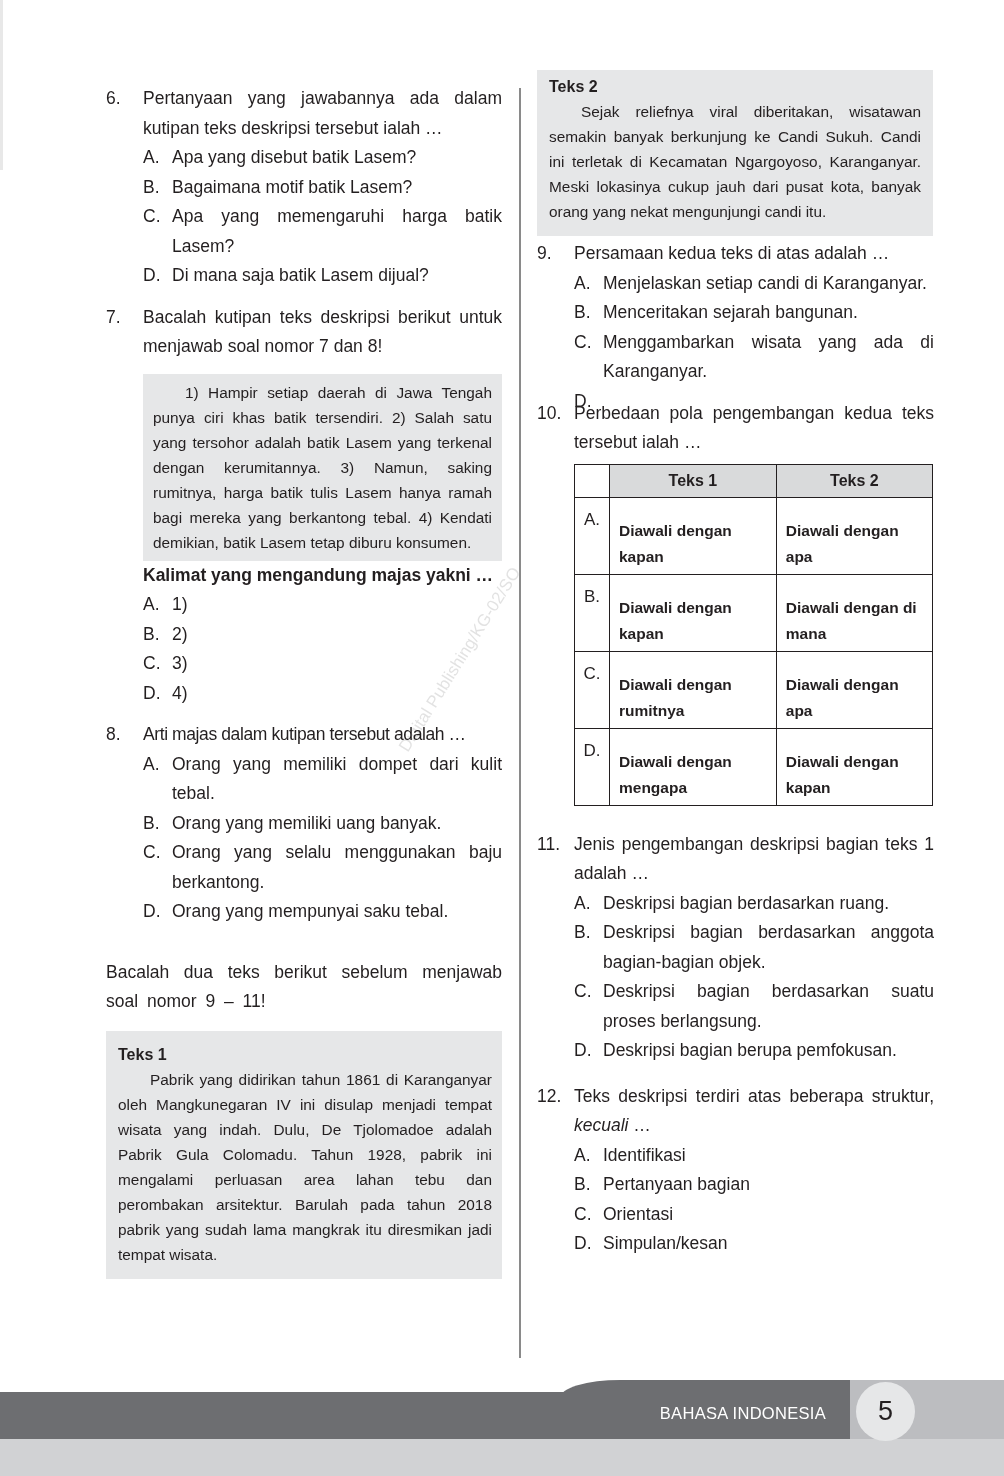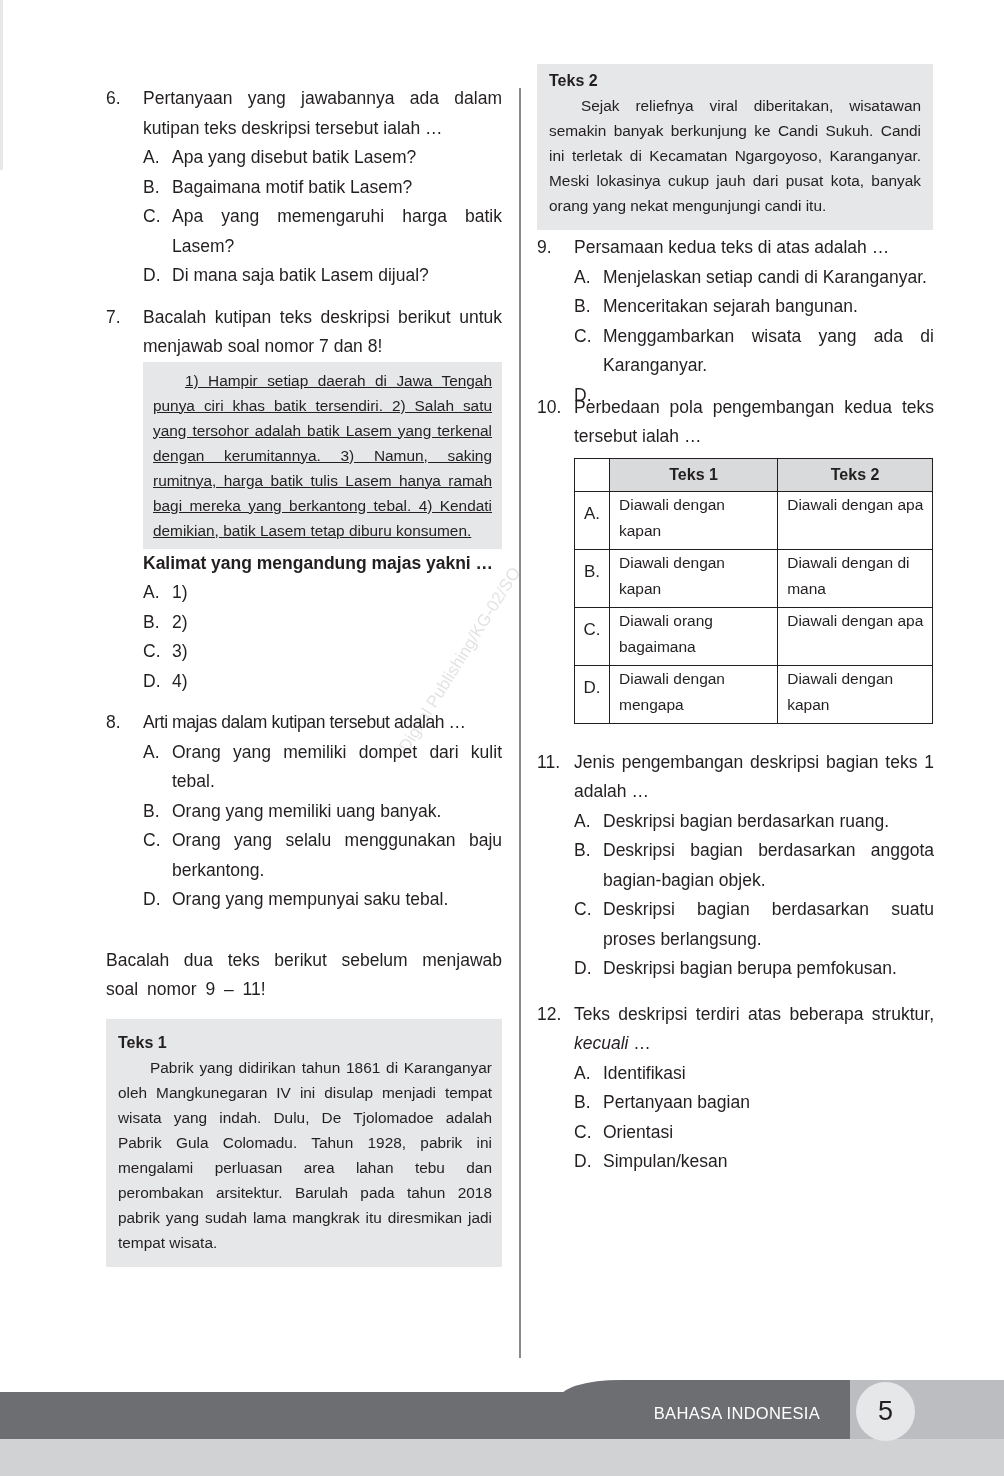--- a/index.html
+++ b/index.html
@@ -25,29 +25,29 @@
   .quote-box p { text-indent: 32px; }
   .quote-box .box-title { font-weight: bold; font-size: 16px; line-height: 24px; text-indent: 0; }
 
   .instruction { font-weight: normal; font-size: 17.5px; line-height: 29px; text-align: justify; word-spacing: 4px; }
 
   table.cmp { border-collapse: collapse; width: 359px; font-size: 15.5px; margin-left: 37px; }
   table.cmp th, table.cmp td { border: 1.5px solid #231f20; vertical-align: top; }
   table.cmp th { background: #d9dadb; font-weight: bold; height: 33px; text-align: center; vertical-align: middle; font-size: 16px; }
   table.cmp th.blank { background: #ffffff; width: 35px; }
   table.cmp td.lbl { text-align: center; font-size: 17px; padding-top: 7px; }
-  table.cmp td.cell { padding: 0 8px 4px 9px; line-height: 26px; height: 58px; }
+  table.cmp td.cell { padding: 20px 8px 4px 9px; line-height: 26px; height: 58px; font-weight: bold; }
 
   .watermark { position: absolute; left: 395px; top: 745px; transform: rotate(-58deg); transform-origin: left top; color: #d0d0d0; font-size: 17px; opacity: 0.6; white-space: nowrap; pointer-events: none; }
 
   .footer-light { position: absolute; left: 0; top: 1439px; width: 1004px; height: 37px; background: #d1d2d4; }
   .footer-dark { position: absolute; left: 0; top: 1392px; width: 850px; height: 47px; background: #6d6e71; }
   .footer-tab { position: absolute; left: 560px; top: 1380px; width: 290px; height: 20px; background: #6d6e71; border-top-left-radius: 60px 18px; }
   .footer-grey { position: absolute; left: 850px; top: 1380px; width: 154px; height: 59px; background: #bcbdc0; }
-  .footer-subject { position: absolute; right: 184px; top: 1404px; color: #ffffff; font-size: 16.5px; letter-spacing: 0.3px; }
+  .footer-subject { position: absolute; right: 178px; top: 1404px; color: #ffffff; font-size: 16.5px; letter-spacing: 0.3px; }
   .page-circle { position: absolute; left: 856px; top: 1382px; width: 59px; height: 59px; border-radius: 50%; background: #e6e7e8; display: flex; align-items: center; justify-content: center; font-size: 27px; color: #231f20; }
 </style>
 </head>
 <body>
 
 <div class="left-edge"></div>
 
 <div class="watermark">Digital Publishing/KG-02/SO</div>
 
 <div class="col col-left">
@@ -59,21 +59,21 @@
       <li class="opt"><span class="letter">A.</span><span>Apa yang disebut batik Lasem?</span></li>
       <li class="opt"><span class="letter">B.</span><span>Bagaimana motif batik Lasem?</span></li>
       <li class="opt"><span class="letter">C.</span><span>Apa yang memengaruhi harga batik Lasem?</span></li>
       <li class="opt"><span class="letter">D.</span><span>Di mana saja batik Lasem dijual?</span></li>
     </ul>
   </div>
 
   <div class="q" style="margin-top:12px;">
     <span class="num">7.</span>
     <div class="stem justify-full">Bacalah kutipan teks deskripsi berikut untuk menjawab soal nomor 7 dan 8!</div>
-    <div style="padding-left:37px; text-decoration:underline;">
+    <div style="padding-left:37px; margin-top:12px;">
       <div class="quote-box">
         <p>1) Hampir setiap daerah di Jawa Tengah punya ciri khas batik tersendiri. 2) Salah satu yang tersohor adalah batik Lasem yang terkenal dengan kerumitannya. 3) Namun, saking rumitnya, harga batik tulis Lasem hanya ramah bagi mereka yang berkantong tebal. 4) Kendati demikian, batik Lasem tetap diburu konsumen.</p>
       </div>
     </div>
     <div class="stem" style="font-weight:bold;">Kalimat yang mengandung majas yakni …</div>
     <ul class="opts">
       <li class="opt"><span class="letter">A.</span><span>1)</span></li>
       <li class="opt"><span class="letter">B.</span><span>2)</span></li>
       <li class="opt"><span class="letter">C.</span><span>3)</span></li>
       <li class="opt"><span class="letter">D.</span><span>4)</span></li>
@@ -94,21 +94,21 @@
   <div class="instruction" style="margin-top:31px;">Bacalah dua teks berikut sebelum menjawab soal nomor 9 – 11!</div>
 
   <div class="quote-box" style="margin-top:15px; padding:12px 10px 12px 12px;">
     <p class="box-title">Teks 1</p>
     <p>Pabrik yang didirikan tahun 1861 di Karanganyar oleh Mangkunegaran IV ini disulap menjadi tempat wisata yang indah. Dulu, De Tjolomadoe adalah Pabrik Gula Colomadu. Tahun 1928, pabrik ini mengalami perluasan area lahan tebu dan perombakan arsitektur. Barulah pada tahun 2018 pabrik yang sudah lama mangkrak itu diresmikan jadi tempat wisata.</p>
   </div>
 </div>
 
 <div class="divider"></div>
 
-<div class="col col-right" style="top:64px; left:537px;">
+<div class="col col-right" style="top:70px; left:537px;">
 
   <div class="quote-box" style="padding:5px 12px 12px 12px; width:396px;">
     <p class="box-title">Teks 2</p>
     <p>Sejak reliefnya viral diberitakan, wisatawan semakin banyak berkunjung ke Candi Sukuh. Candi ini terletak di Kecamatan Ngargoyoso, Karanganyar. Meski lokasinya cukup jauh dari pusat kota, banyak orang yang nekat mengunjungi candi itu.</p>
   </div>
 
   <div class="q" style="margin-top:3px;">
     <span class="num">9.</span>
     <div class="stem">Persamaan kedua teks di atas adalah …</div>
     <ul class="opts">
@@ -136,21 +136,21 @@
           <td class="cell">Diawali dengan kapan</td>
           <td class="cell">Diawali dengan apa</td>
         </tr>
         <tr>
           <td class="lbl">B.</td>
           <td class="cell">Diawali dengan kapan</td>
           <td class="cell">Diawali dengan di mana</td>
         </tr>
         <tr>
           <td class="lbl">C.</td>
-          <td class="cell">Diawali orang bagaimana</td>
+          <td class="cell">Diawali dengan rumitnya</td>
           <td class="cell">Diawali dengan apa</td>
         </tr>
         <tr>
           <td class="lbl">D.</td>
           <td class="cell">Diawali dengan mengapa</td>
           <td class="cell">Diawali dengan kapan</td>
         </tr>
       </tbody>
     </table>
   </div>

